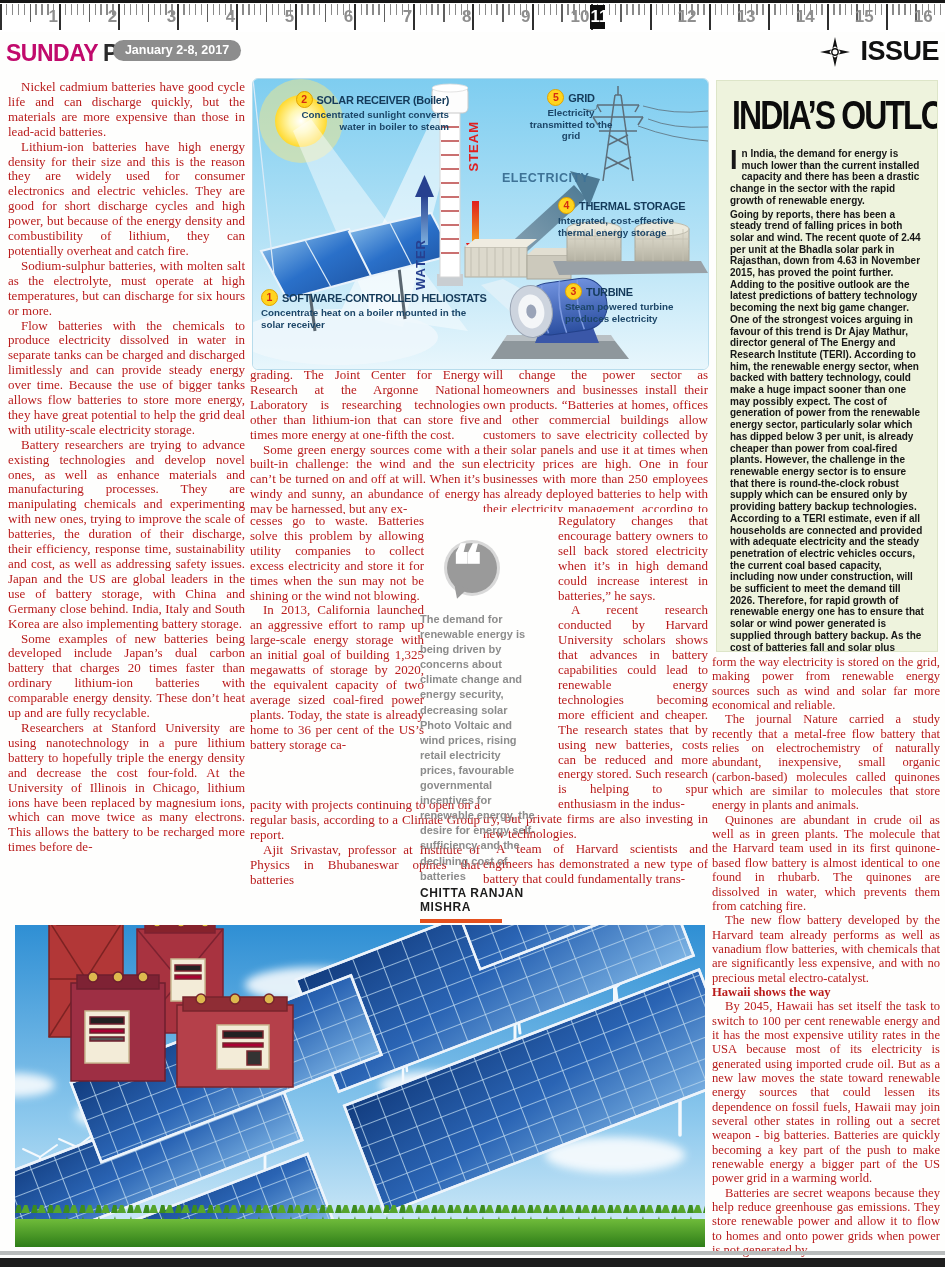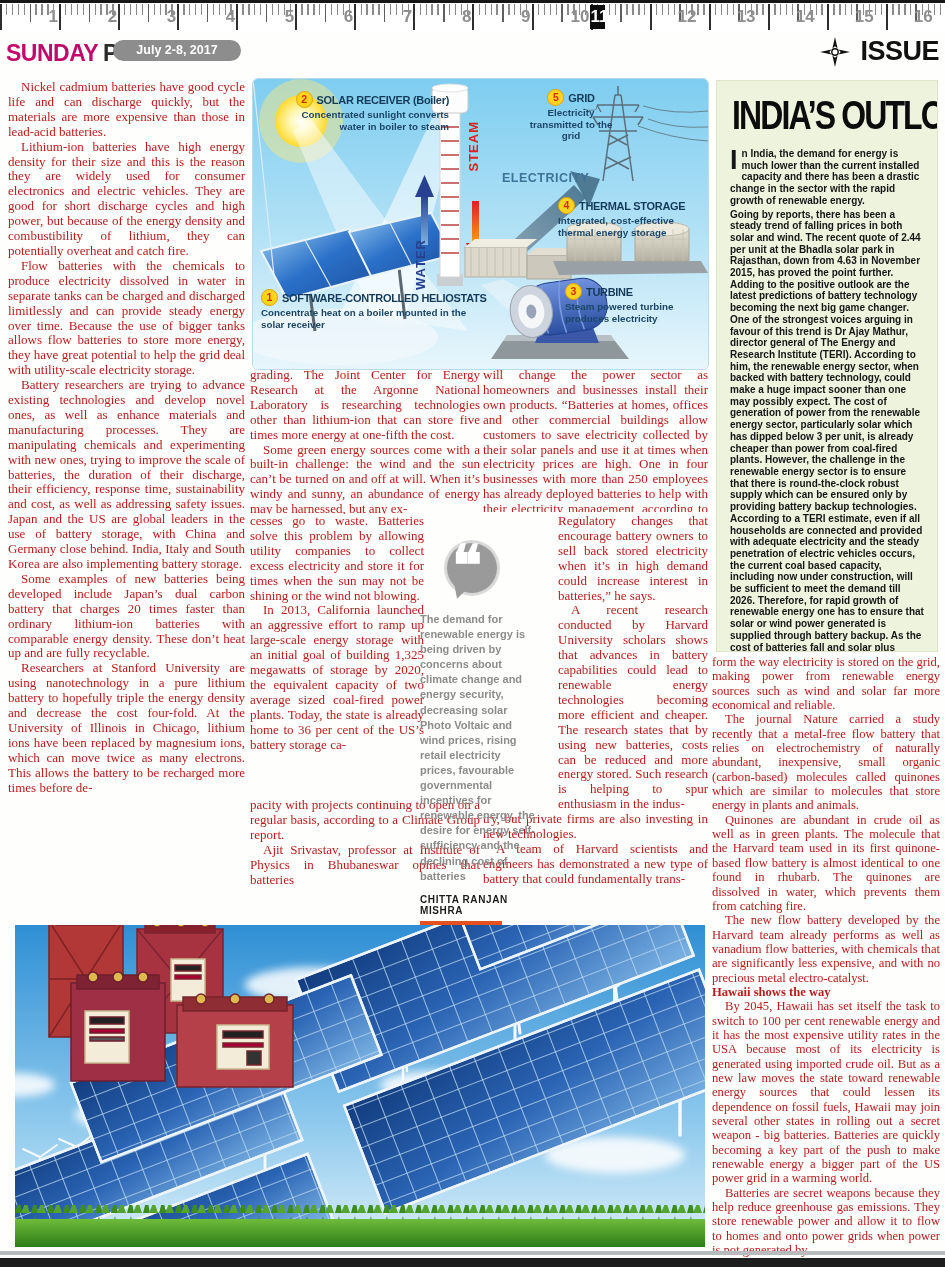--- a/index.html
+++ b/index.html
@@ -70,21 +70,21 @@
   
   .pullquote{position:absolute;left:420px;top:540px;width:118px;font-family:"Liberation Sans",sans-serif;}
   .q-icon{position:relative;width:58px;height:58px;margin:0 0 14px 24px;}
   .q-ring{position:absolute;left:0;top:0;width:56px;height:56px;border-radius:50%;background:#d9d9d9;}
   .q-circle{position:absolute;left:3px;top:3px;width:50px;height:50px;border-radius:50%;background:#9a9a9a;}
   .q-tail{position:absolute;left:8px;top:46px;width:0;height:0;border-left:7px solid transparent;
           border-right:7px solid transparent;border-top:13px solid #9a9a9a;transform:rotate(18deg);}
   .q-glyph{position:absolute;left:8px;top:-7px;font-family:"Liberation Serif",serif;font-size:56px;
            color:#fff;font-weight:bold;letter-spacing:-4px;}
   .q-text{font-size:11px;line-height:15.1px;font-weight:bold;color:#8c8c8c;text-align:left;}
-  .q-byline{margin-top:10px;font-size:10px;font-weight:bold;color:#1c1c1c;letter-spacing:0.6px;}
+  .q-byline{margin-top:2px;font-size:12px;font-weight:bold;color:#1c1c1c;letter-spacing:0.6px;}
   .q-rule{margin-top:5px;width:82px;height:4px;background:#e4501e;}
 
   
   .outlook{position:absolute;left:716px;top:80px;width:222px;height:572px;background:#eef3dd;
            box-sizing:border-box;padding:10px 13px;overflow:hidden;border:1px solid #dde5c8;}
   .outlook-title{font-family:"Liberation Sans",sans-serif;font-weight:bold;font-size:34px;
                  letter-spacing:-2px;color:#0c0c0c;transform:scale(0.94,1.22);transform-origin:left center;
                  margin:4px 0 14px 2px;white-space:nowrap;}
   .outlook-body{font-family:"Liberation Sans",sans-serif;font-size:10px;line-height:11.7px;
                 font-weight:bold;color:#161616;text-align:left;}
@@ -123,36 +123,37 @@
         <span class="ruler-num" data-interactable="false">14</span>
         <span class="ruler-num" data-interactable="false">15</span>
         <span class="ruler-num" data-interactable="false">16</span>
       </div>
   </div>
 
   <div class="masthead" data-interactable="false">
     <div class="brand" data-interactable="false">
       <span class="sun" data-interactable="false">SUNDAY</span><span class="post" data-interactable="false">POST</span>
     </div>
-    <div class="date-pill" data-interactable="false">July 2-8, 2017</div>
+    <div class="date-pill" data-interactable="false">January 2-8, 2017</div>
     <div class="issue-wrap" data-interactable="false">
       <svg class="compass" data-interactable="false" viewBox="0 0 30 30">
         <polygon points="15,0 17.6,11.5 15,9.3 12.4,11.5" fill="#111"></polygon>
         <polygon points="15,30 17.6,18.5 15,20.7 12.4,18.5" fill="#111"></polygon>
         <polygon points="0,15 11.5,12.4 9.3,15 11.5,17.6" fill="#111"></polygon>
         <polygon points="30,15 18.5,12.4 20.7,15 18.5,17.6" fill="#111"></polygon>
         <circle cx="15" cy="15" r="3.2" fill="none" stroke="#111" stroke-width="1.4"></circle>
       </svg>
       <span class="issue-label" data-interactable="false">ISSUE</span>
     </div>
   </div>
 
   <div class="serif-col" style="left:8px;top:80px;width:237px;height:843px;" data-interactable="false">
       <p class="para" data-interactable="false">Nickel cadmium batteries have good cycle life and can discharge quickly, but the materials are more expensive than those in lead-acid batteries.</p>
       <p class="para" data-interactable="false">Lithium-ion batteries have high energy density for their size and this is the reason they are widely used for consumer electronics and electric vehicles. They are good for short discharge cycles and high power, but because of the energy density and combustibility of lithium, they can potentially overheat and catch fire.</p>
+      <p class="para" data-interactable="false">Sodium-sulphur batteries, with molten salt as the electrolyte, must operate at high temperatures, but can discharge for six hours or more.</p>
       <p class="para" data-interactable="false">Flow batteries with the chemicals to produce electricity dissolved in water in separate tanks can be charged and discharged limitlessly and can provide steady energy over time. Because the use of bigger tanks allows flow batteries to store more energy, they have great potential to help the grid deal with utility-scale electricity storage.</p>
       <p class="para" data-interactable="false">Battery researchers are trying to advance existing technologies and develop novel ones, as well as enhance materials and manufacturing processes. They are manipulating chemicals and experimenting with new ones, trying to improve the scale of batteries, the duration of their discharge, their efficiency, response time, sustainability and cost, as well as addressing safety issues. Japan and the US are global leaders in the use of battery storage, with China and Germany close behind. India, Italy and South Korea are also implementing battery storage.</p>
       <p class="para" data-interactable="false">Some examples of new batteries being developed include Japan’s dual carbon battery that charges 20 times faster than ordinary lithium-ion batteries with comparable energy density. These don’t heat up and are fully recyclable.</p>
       <p class="para" data-interactable="false">Researchers at Stanford University are using nanotechnology in a pure lithium battery to hopefully triple the energy density and decrease the cost four-fold. At the University of Illinois in Chicago, lithium ions have been replaced by magnesium ions, which can move twice as many electrons. This allows the battery to be recharged more times before de-</p>
     </div>
 
   <div class="diagram" data-interactable="false">
     <svg width="455" height="290" viewBox="0 0 455 290" data-interactable="false">
       <defs>
         <linearGradient id="sky" x1="0" y1="0" x2="0" y2="1">

